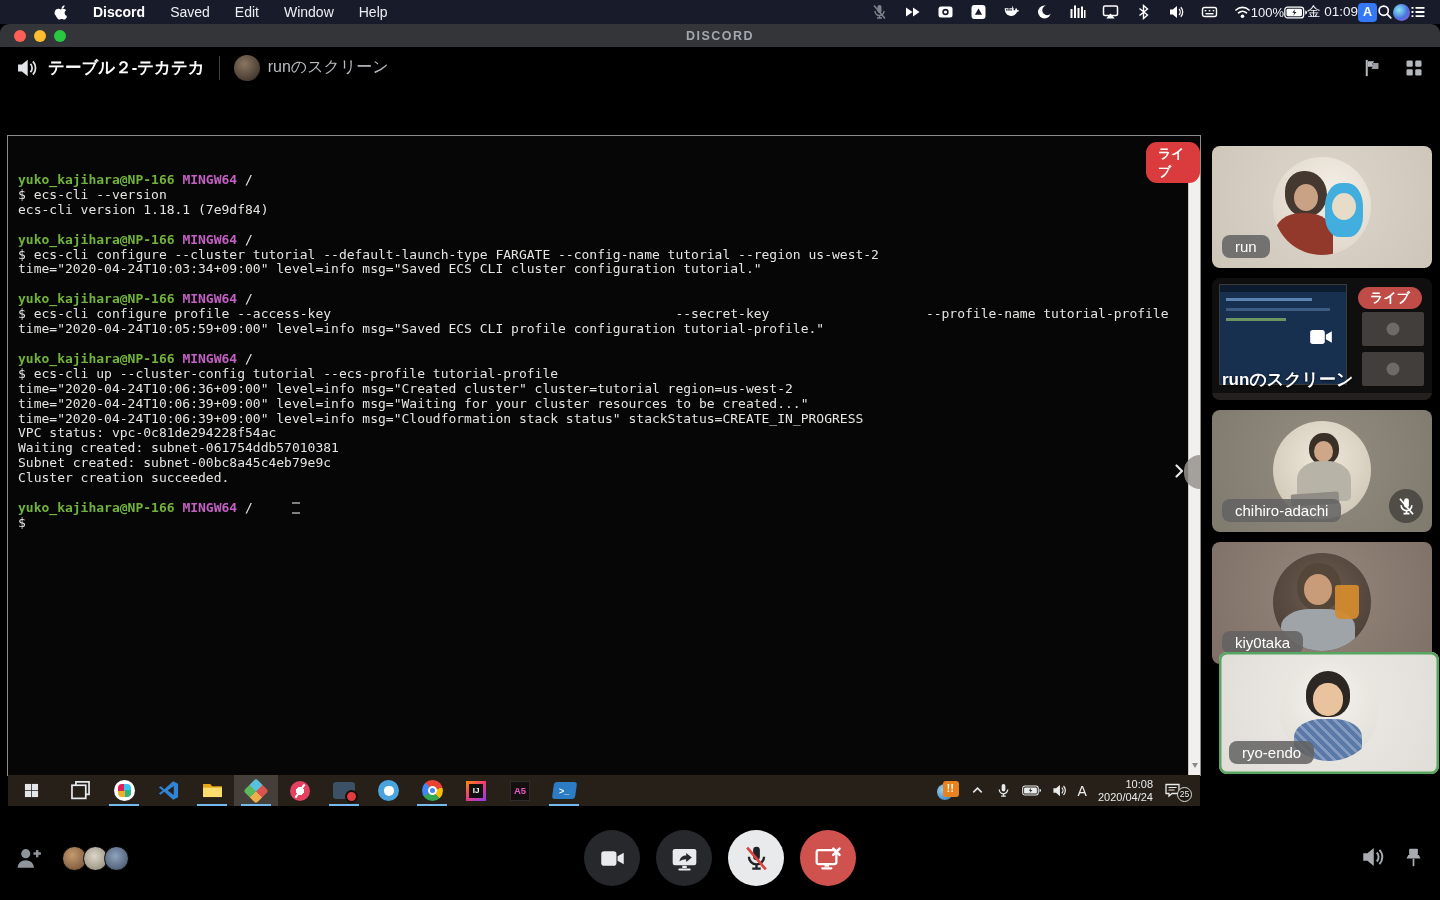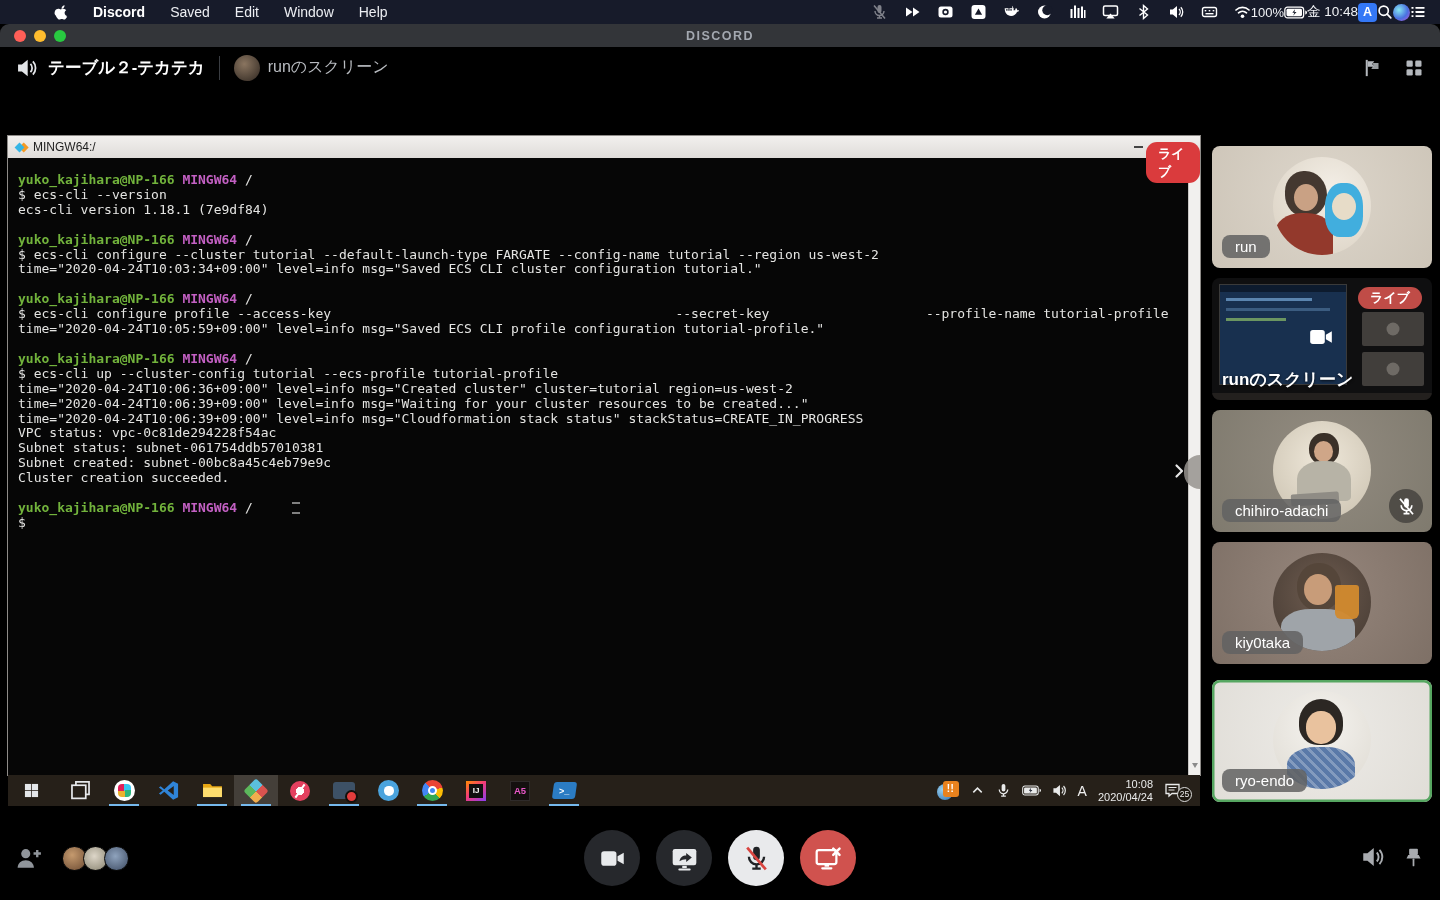--- a/index.html
+++ b/index.html
@@ -286,21 +286,21 @@
       </span>
     <span class="batt-pct">100%</span>
     <span class="sicon batticon">
         <svg viewBox="0 0 22 12">
           <rect x=".8" y=".8" width="18" height="10.4" rx="2.6" fill="none" stroke="currentColor" stroke-width="1.2"></rect>
           <rect x="2.4" y="2.4" width="14.8" height="7.2" rx="1.4" fill="currentColor"></rect>
           <path d="M20.3 4v4c1-.2 1.7-1 1.7-2s-.7-1.8-1.7-2z" fill="currentColor"></path>
           <path d="M10.5 2.8L8 6.3h2l-1.3 2.9 3.3-3.7h-2z" fill="#171b2a"></path>
         </svg>
       </span>
-    <span class="clock">金 10:48</span>
+    <span class="clock">金 01:09</span>
     <span class="ime">A</span>
     <span class="sicon mb16">
         <svg viewBox="0 0 16 16">
           <circle cx="6.7" cy="6.7" r="4.6" fill="none" stroke="currentColor" stroke-width="1.7"></circle>
           <path d="M10.2 10.2l3.6 3.6" stroke="currentColor" stroke-width="1.7" stroke-linecap="round"></path>
         </svg>
       </span>
     <span class="ic-siri"></span>
     <span class="sicon mb16">
         <svg viewBox="0 0 16 16" fill="currentColor">
@@ -348,47 +348,39 @@
           <rect x="2" y="2" width="5" height="5" rx="1"></rect>
           <rect x="9" y="2" width="5" height="5" rx="1"></rect>
           <rect x="2" y="9" width="5" height="5" rx="1"></rect>
           <rect x="9" y="9" width="5" height="5" rx="1"></rect>
         </svg>
       </span>
   </span>
 </div>
 
 <div id="terminal">
-  <div id="term-titlebar">
-    <span class="msys-mini"></span>
-    <span class="term-title">MINGW64:/</span>
-    <span class="winbtns">
-      <span class="wb min"></span>
-      <span class="wb max"></span>
-    </span>
-  </div>
   <div class="tout"><span class="c-g">yuko_kajihara@NP-166 </span><span class="c-m">MINGW64</span><span class="c-w"> /</span>
 <span class="c-w">$ ecs-cli --version</span>
 <span class="c-w">ecs-cli version 1.18.1 (7e9df84)</span>
 
 <span class="c-g">yuko_kajihara@NP-166 </span><span class="c-m">MINGW64</span><span class="c-w"> /</span>
 <span class="c-w">$ ecs-cli configure --cluster tutorial --default-launch-type FARGATE --config-name tutorial --region us-west-2</span>
 <span class="c-w">time="2020-04-24T10:03:34+09:00" level=info msg="Saved ECS CLI cluster configuration tutorial."</span>
 
 <span class="c-g">yuko_kajihara@NP-166 </span><span class="c-m">MINGW64</span><span class="c-w"> /</span>
 <span class="c-w">$ ecs-cli configure profile --access-key                                            --secret-key                    --profile-name tutorial-profile</span>
 <span class="c-w">time="2020-04-24T10:05:59+09:00" level=info msg="Saved ECS CLI profile configuration tutorial-profile."</span>
 
 <span class="c-g">yuko_kajihara@NP-166 </span><span class="c-m">MINGW64</span><span class="c-w"> /</span>
 <span class="c-w">$ ecs-cli up --cluster-config tutorial --ecs-profile tutorial-profile</span>
 <span class="c-w">time="2020-04-24T10:06:36+09:00" level=info msg="Created cluster" cluster=tutorial region=us-west-2</span>
 <span class="c-w">time="2020-04-24T10:06:39+09:00" level=info msg="Waiting for your cluster resources to be created..."</span>
 <span class="c-w">time="2020-04-24T10:06:39+09:00" level=info msg="Cloudformation stack status" stackStatus=CREATE_IN_PROGRESS</span>
 <span class="c-w">VPC status: vpc-0c81de294228f54ac</span>
-<span class="c-w">Subnet status: subnet-061754ddb57010381</span>
+<span class="c-w">Waiting created: subnet-061754ddb57010381</span>
 <span class="c-w">Subnet created: subnet-00bc8a45c4eb79e9c</span>
 <span class="c-w">Cluster creation succeeded.</span>
 
 <span class="c-g">yuko_kajihara@NP-166 </span><span class="c-m">MINGW64</span><span class="c-w"> /</span>
 <span class="c-w">$</span>
 </div>
   <div id="term-scroll">
     <span class="sb-up"></span>
     <span class="sb-dn"></span>
   </div>
@@ -564,21 +556,21 @@
       </span>
     </div>
     <div class="tile tile-kiy0taka" style="top: 542px;">
       <div class="avatar av-kiy0taka">
         <i class="head"></i>
         <i class="body"></i>
         <i class="extra"></i>
       </div>
       <span class="nametag">kiy0taka</span>
     </div>
-    <div class="tile tile-ryo-endo speaking" style="top: 680px;">
+    <div class="tile tile-ryo-endo speaking" style="top: 652px; margin-left: 7px;">
       <div class="avatar av-ryo-endo">
         <i class="head"></i>
         <i class="body"></i>
         <i class="extra"></i>
       </div>
       <span class="nametag">ryo-endo</span>
     </div>
   </div>
 
 <div id="footer-left">

